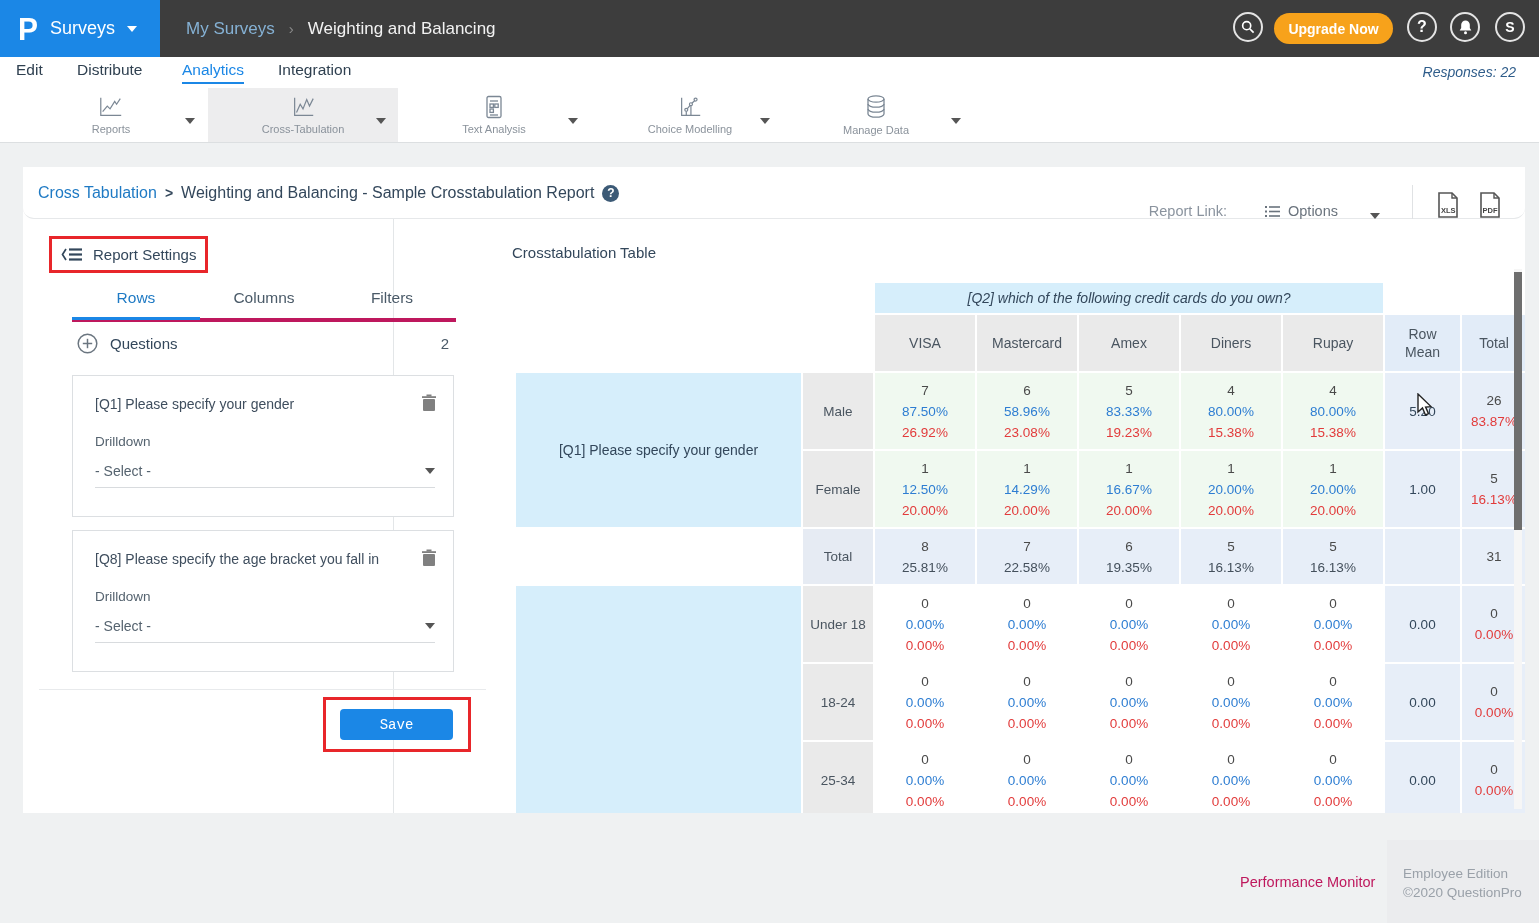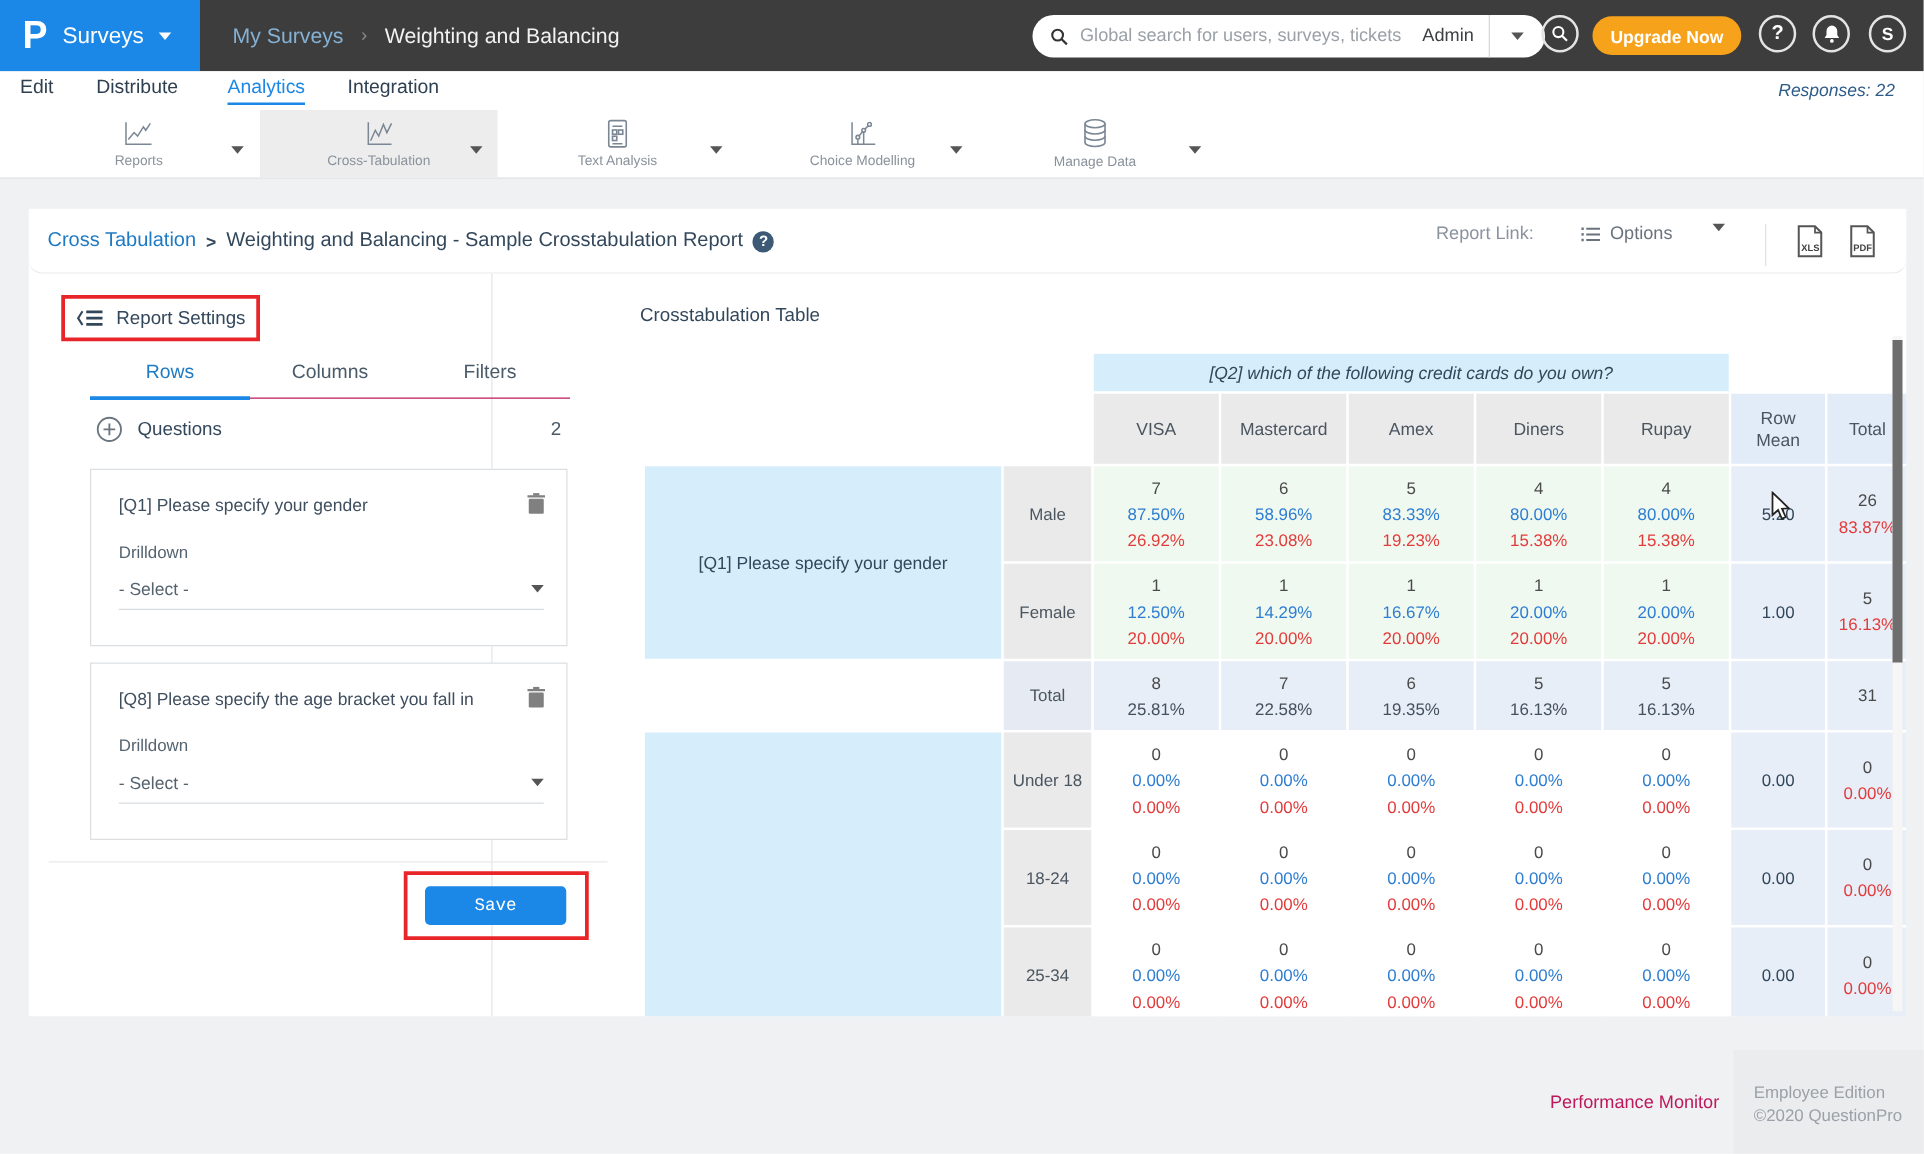--- a/index.html
+++ b/index.html
@@ -42,34 +42,34 @@
   .tool-ic { stroke:#7b8794; fill:none; stroke-width:1.3; }
 
   
   .card { position:absolute; left:23px; top:167px; width:1502px; height:646px; background:#fff; }
   .report-bar { position:absolute; left:0; top:0; width:100%; height:52px; border-bottom:1px solid #e6e8ea;border-radius:11px; }
   .rb-left { position:absolute; left:15px; top:0; height:52px; display:flex; align-items:center; gap:8px; font-size:16px; }
   .rb-link { color:#1f7ac4; cursor:pointer; }
   .rb-sep { color:#33475b; font-weight:bold; font-size:14px; }
   .rb-title { color:#33475b; }
   .help-ic { width:17px; height:17px; border-radius:50%; background:#3c5a76; color:#fff; font-size:12px; font-weight:bold; display:flex; align-items:center; justify-content:center; cursor:pointer; }
-  .rb-right { position:absolute; right:14px; top:0; height:52px; display:flex; align-items:flex-start;margin-top:12px; }
+  .rb-right { position:absolute; right:14px; top:0; height:52px; display:flex; align-items:flex-end; }
   .rl-label { color:#8a939e; font-size:14.5px; margin-right:12px; }
   .rl-pill { background:#f1f2f3; border-radius:3px; height:34px; display:flex; align-items:center; padding:0 12px; gap:9px; color:#3f4a56; font-size:14.5px; cursor:pointer; }
   .options-wrap { display:flex; align-items:center; gap:8px; margin:0 14px 0 26px; color:#6a737d; font-size:14.5px; cursor:pointer; }
   .opt-caret-zone { width:46px; display:flex; justify-content:center; cursor:pointer; }
   .v-div { width:1px; height:34px; background:#e0e2e4; margin:0 14px; }
   .file-btn { margin:0 9px; cursor:pointer; }
 
   
   .left-panel { position:absolute; left:16px; top:52px; width:355px; height:594px; border-right:1px solid #e3e6e8; }
   .anno { border:3px solid #e8262a; }
   .rs-box { position:absolute; left:10px; top:17px; width:159px; height:37px; display:flex; align-items:center; gap:10px; padding-left:9px; cursor:pointer; }
   .rs-label { font-size:15px; color:#33475b; }
-  .tabs { position:absolute; left:33px; top:62px; width:384px; display:flex; border-bottom:1px solid #be185d; }
+  .tabs { position:absolute; left:33px; top:62px; width:384px; display:flex; border-bottom:4px solid #be185d; }
   .tab { flex:1; text-align:center; font-size:15.5px; color:#4a5a68; padding:8px 0 10px; cursor:pointer; }
   .tab.active { color:#1f7ac4; border-bottom:3px solid #1b87e6; margin-bottom:-2px; }
   .q-row { position:absolute; left:38px; top:114px; width:372px; display:flex; align-items:center; gap:12px; }
   .q-row .qlabel { font-size:15px; color:#33475b; flex:1; }
   .q-row .qcount { font-size:15px; color:#4a5a68; }
   .q-card { position:absolute; left:33px; width:382px; height:142px; border:1px solid #dcdfe2; background:#fff; padding:20px 20px 0 22px; }
   .q-card .title { font-size:14px; color:#3f4e5e; width:320px; }
   .trash { position:absolute; right:16px; top:18px; cursor:pointer; }
   .drill { font-size:13.5px; color:#55636f; margin-top:22px; }
   .sel { margin-top:14px; display:flex; align-items:center; justify-content:space-between; border-bottom:1px solid #d8dbde; padding-bottom:8px; width:340px; cursor:pointer; }
@@ -113,32 +113,20 @@
 <div class="topbar">
   <div class="logo-box">
     <span class="logo-glyph">P</span>
     <span class="logo-label">Surveys</span>
     <span class="caret"></span>
   </div>
   <div class="top-crumb">
     <span class="crumb-link">My Surveys</span>
     <span class="crumb-sep">›</span>
     <span class="crumb-current">Weighting and Balancing</span>
-  </div>
-  <div class="search-pill">
-    <svg width="15" height="15" viewBox="0 0 16 16">
-        <circle cx="6.5" cy="6.5" r="4.6" fill="none" stroke="#333" stroke-width="1.8"></circle>
-        <line x1="10" y1="10" x2="14.4" y2="14.4" stroke="#333" stroke-width="1.9"></line>
-      </svg>
-    <span class="ph">Global search for users, surveys, tickets</span>
-    <span class="search-scope">Admin</span>
-    <span class="scope-div"></span>
-    <span class="scope-caret">
-        <span class="caret dark"></span>
-      </span>
   </div>
   <div class="circle-btn" style="left:1233px;">
     <svg width="14" height="14" viewBox="0 0 16 16">
         <circle cx="6.5" cy="6.5" r="4.6" fill="none" stroke="#fff" stroke-width="1.9"></circle>
         <line x1="10" y1="10" x2="14.4" y2="14.4" stroke="#fff" stroke-width="2"></line>
       </svg>
   </div>
   <button class="upgrade-btn">Upgrade Now</button>
   <div class="circle-btn" style="left:1407px;">
     <span class="qmark">?</span>

